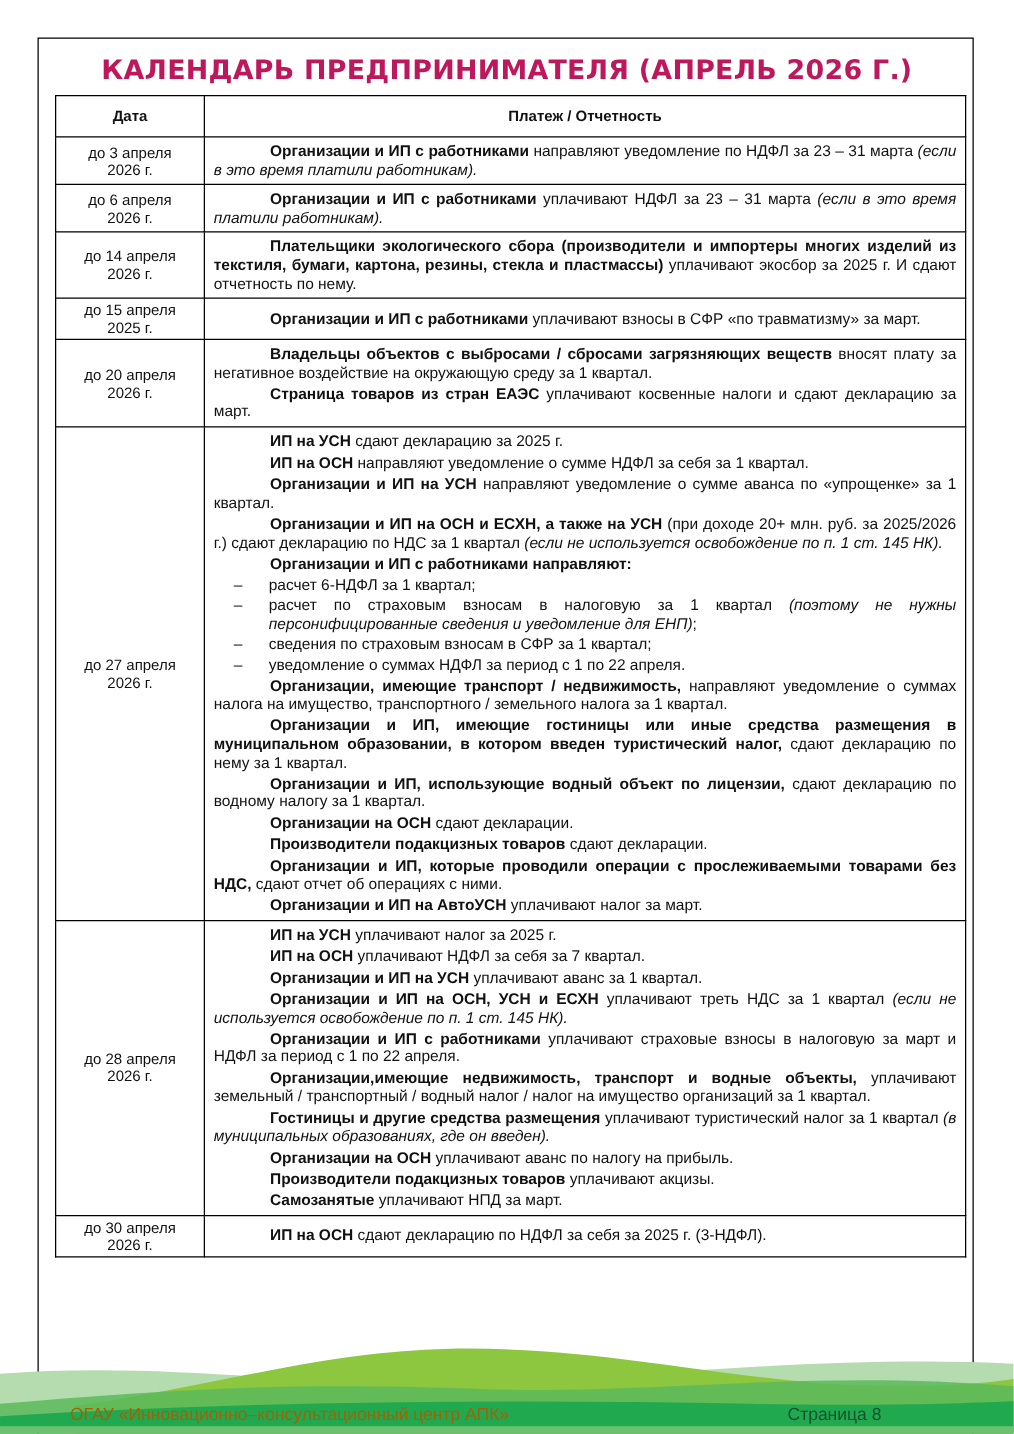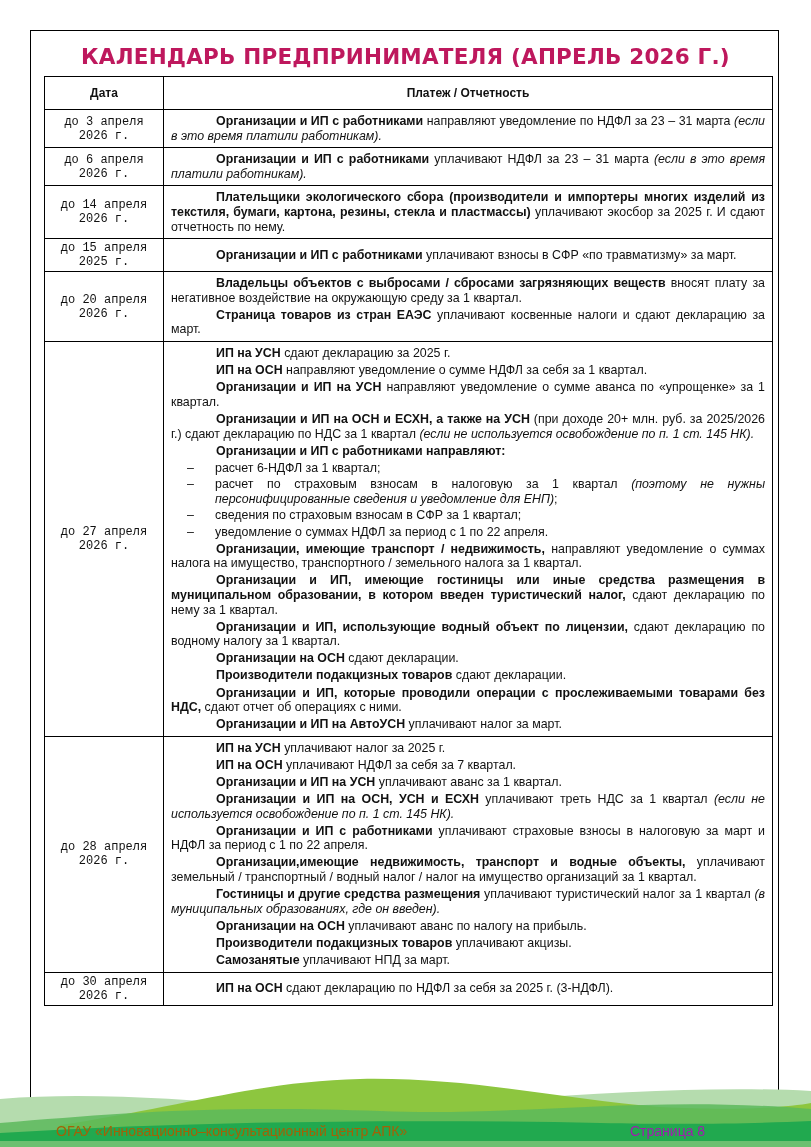--- a/index.html
+++ b/index.html
@@ -8,33 +8,33 @@
   .page-frame { position:absolute; left:30px; top:30px; width:749px; height:1130px;
                 border:1px solid #000; box-sizing:border-box; }
   .title { position:absolute; left:30px; top:44px; width:751px; text-align:center;
            font-family:"DejaVu Sans", sans-serif; font-weight:bold; font-size:21.5px;
            color:#be185d; letter-spacing:0.2px; }
   table.cal { position:absolute; left:44px; top:76px; width:729px; border-collapse:collapse;
               font-size:12.4px; line-height:14.6px; }
   table.cal th, table.cal td { border:1px solid #000; vertical-align:middle; }
   table.cal th { font-weight:bold; font-size:12px; height:30px; text-align:center; }
   th.c-date { width:116px; }
-  td.date { text-align:center; padding:2px 4px; font-family:Liberation Mono, monospace; font-size:12px; line-height:14px; }
+  td.date { text-align:center; padding:2px 4px; font-family:Liberation Sans, sans-serif; font-size:12px; line-height:14px; }
   td.desc { padding:4px 7px 4px 7px; text-align:justify; }
   td.desc p { margin:0 0 2.5px 0; text-indent:45px; text-align:justify; }
   td.desc p:last-child { margin-bottom:0; }
   td.desc b { font-weight:bold; }
   td.desc i { font-style:italic; }
   ul.dash { margin:0 0 2px 0; padding:0; list-style:none; }
   ul.dash li { position:relative; padding-left:44px; text-align:justify; margin-bottom:2px; }
   ul.dash li .dash-mark { position:absolute; left:16px; top:0; }
   .footer { position:absolute; left:0; bottom:0; width:811px; height:70px; }
   .footer svg { position:absolute; left:0; top:0; }
   .footer-org { position:absolute; left:56px; bottom:8px; font-size:14px; color:#a16207; }
-  .footer-page { position:absolute; left:630px; bottom:8px; font-size:14px; color:#a21caf; }
+  .footer-page { position:absolute; left:630px; bottom:8px; font-size:14px; color:#14532d; }
 </style>
 </head>
 <body>
 
 <div class="page-frame"></div>
 
 <div class="title">КАЛЕНДАРЬ ПРЕДПРИНИМАТЕЛЯ (АПРЕЛЬ 2026 Г.)</div>
 
 <table class="cal">
   <thead>

